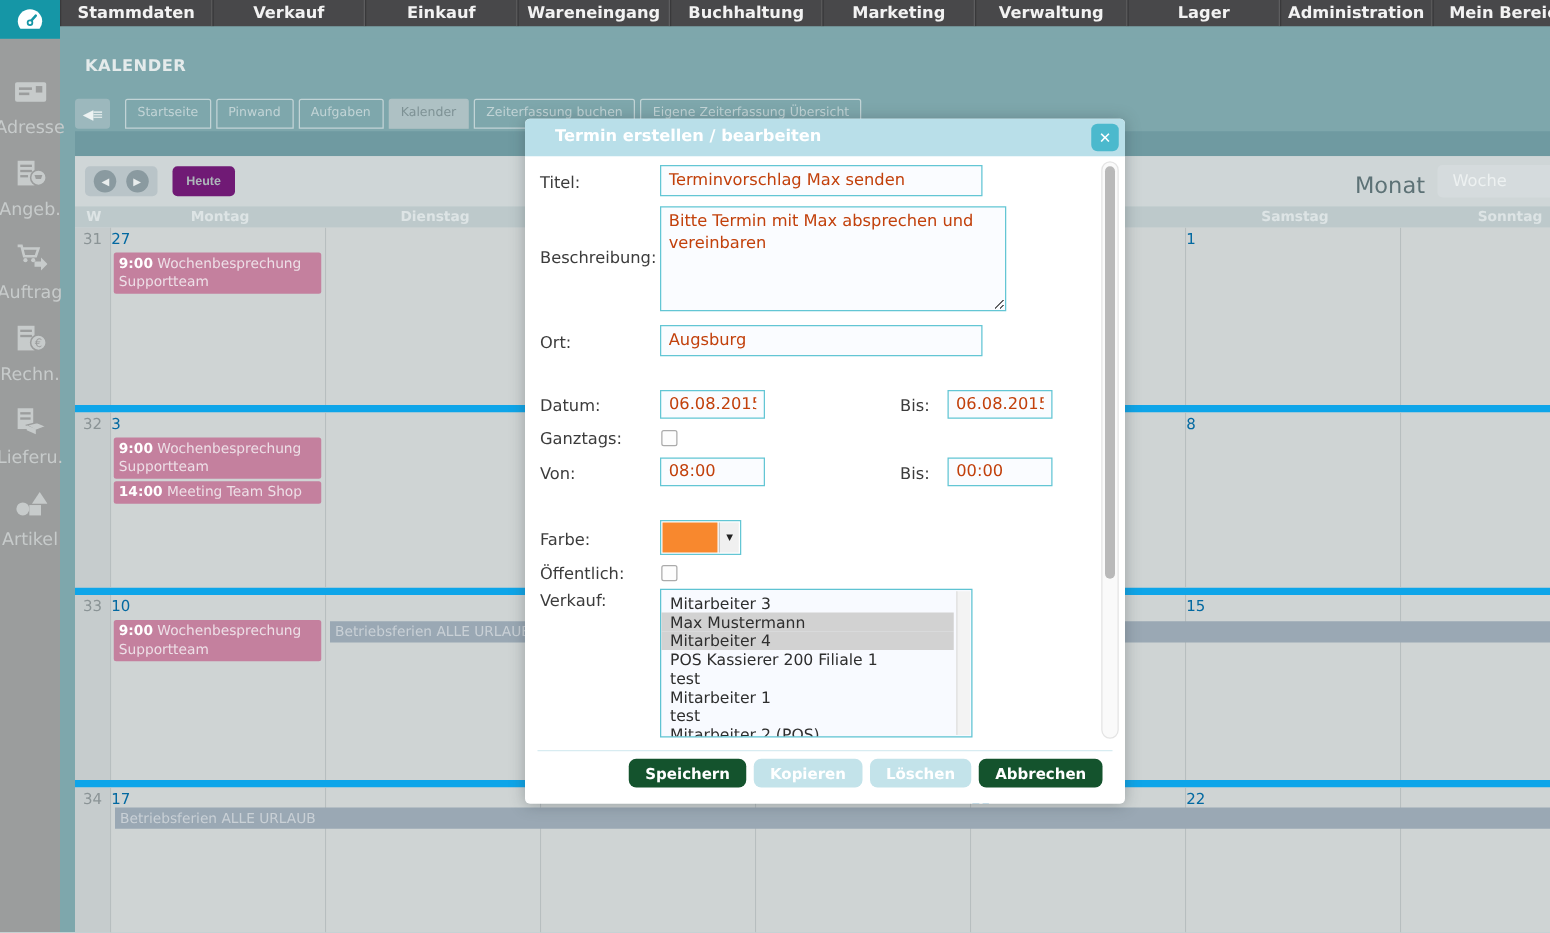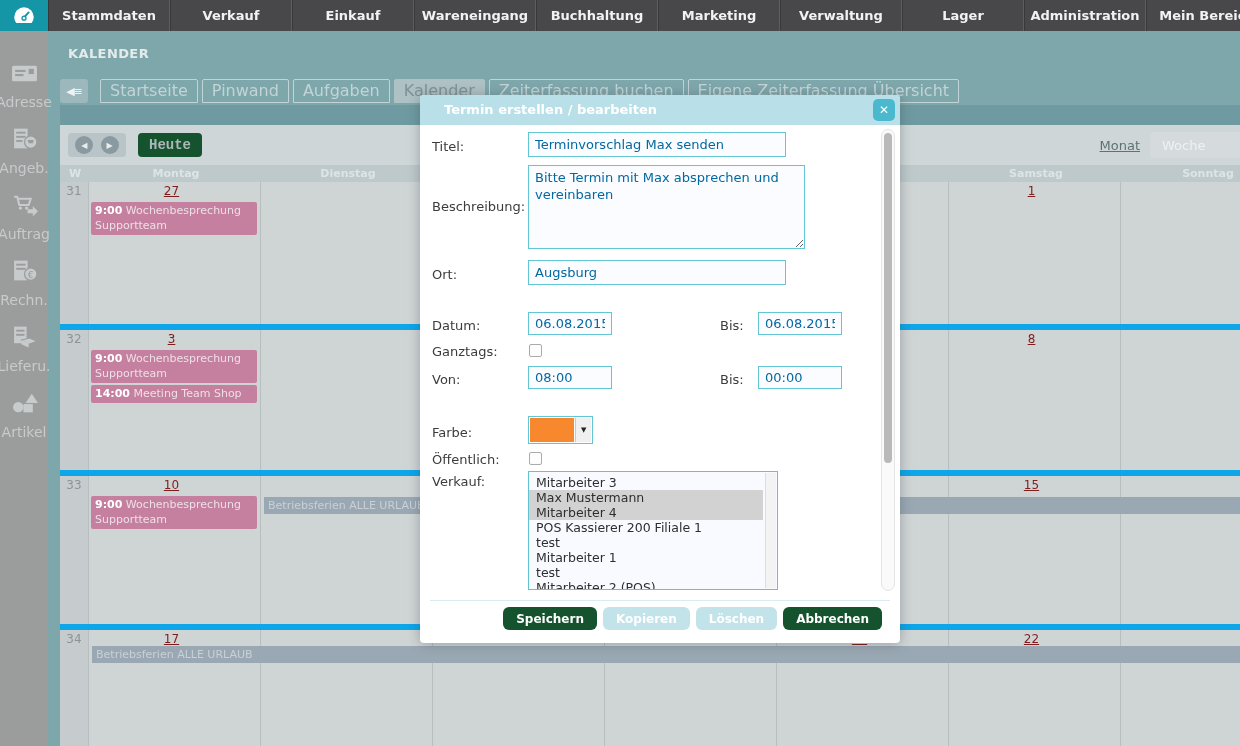--- a/index.html
+++ b/index.html
@@ -1,70 +1,70 @@
 <!DOCTYPE html>
 <html><head>
 <meta charset="utf-8">
 <style>
   * { margin:0; padding:0; box-sizing:border-box; }
   html,body { width:1240px; height:746px; overflow:hidden; }
   body { font-family:"DejaVu Sans","Liberation Sans",sans-serif; }
   .app { position:relative; width:1240px; height:746px; background:#7ea7ac; overflow:hidden; }
 
   
-  .topnav { position:absolute; left:0; top:0; width:1240px; height:31px; background:#48484a; display:flex; z-index:5; }
+  .topnav { position:absolute; left:0; top:0; width:1240px; height:21px; background:#48484a; display:flex; z-index:5; }
   .logo { width:48px; height:31px; background:#1596a6; display:flex; align-items:center; justify-content:center; flex:0 0 48px; cursor:pointer; }
   .navitems { flex:1; display:flex; overflow:hidden; }
   .nav-item { flex:0 0 122px; display:flex; align-items:center; justify-content:center; color:#f2f2f2; font-weight:bold; font-size:13px; border-right:1px solid #5d5d5f; border-left:1px solid #39393b; cursor:pointer; white-space:nowrap; }
 
   
   .sidebar { position:absolute; left:0; top:31px; width:48px; height:715px; background:#9b9d9d; display:flex; flex-direction:column; align-items:center; padding-top:30px; gap:17px; z-index:4; }
   .side-item { display:flex; flex-direction:column; align-items:center; width:100%; color:#c7cbcb; cursor:pointer; }
   .side-item svg { width:27px; height:24px; }
   .side-label { font-size:14px; margin-top:5px; color:#c7cbcb; }
 
   
   .content { position:absolute; left:48px; top:31px; right:0; bottom:0; background:#7ea7ac; }
   .page-title { position:absolute; left:20px; top:15px; color:#e4ebeb; font-weight:bold; font-size:13px; letter-spacing:.4px; }
   .tabbar { position:absolute; left:12px; top:47px; height:25px; display:flex; align-items:flex-end; }
   .collapse-btn { width:28px; height:24px; background:#9cb8bd; border-radius:3px; color:#edf3f3; display:flex; align-items:center; justify-content:center; font-size:11px; margin-right:12px; cursor:pointer; letter-spacing:-1px; }
   .tabs { display:flex; gap:4px; }
-  .tab { height:24px; line-height:22px; padding:0 9px; border:1px solid #c2d4d6; color:#c2d4d6; font-size:16px; border-radius:2px 2px 0 0; white-space:nowrap; cursor:pointer; }
+  .tab { height:24px; line-height:22px; padding:0 9px; border:1px solid #c2d4d6; color:#c2d4d6; font-size:10px; border-radius:2px 2px 0 0; white-space:nowrap; cursor:pointer; }
   .tab.active { background:#aec1c4; color:#7e9295; border-color:#aec1c4; }
   .strip { position:absolute; left:12px; right:0; top:74px; height:20px; background:#6f9aa1; }
 
   
   .calendar { position:absolute; left:12px; right:0; top:94px; bottom:0; background:#cfd4d4; }
   .cal-toolbar { position:relative; height:40px; background:#cfd6d7; }
   .btn-group { position:absolute; left:8px; top:8px; width:58px; height:24px; background:#b9c4c8; border-radius:4px; display:flex; align-items:center; justify-content:space-evenly; }
   .nav-circle { width:18px; height:18px; border-radius:50%; background:#8a9aa0; color:#e9eded; font-size:8px; display:flex; align-items:center; justify-content:center; cursor:pointer; }
-  .heute-btn { position:absolute; left:78px; top:8px; height:24px; padding:0 11px; background:#14532d; border:none; border-radius:4px; color:#adb7ba; font-weight:bold; font-size:14px; font-family:Liberation Mono, monospace; cursor:pointer; }
-  .monat-label { position:absolute; right:100px; top:13px; color:#5d7276; font-size:13px; cursor:pointer;text-decoration:underline; }
+  .heute-btn { position:absolute; left:78px; top:8px; height:24px; padding:0 11px; background:#701a75; border:none; border-radius:4px; color:#adb7ba; font-weight:bold; font-size:10px; font-family:Liberation Sans, sans-serif; cursor:pointer; }
+  .monat-label { position:absolute; right:100px; top:13px; color:#5d7276; font-size:18px; cursor:pointer; }
   .woche-btn { position:absolute; right:-12px; top:7px; width:102px; height:26px; background:#d5dbdd; border:none; border-radius:4px; color:#edf1f1; font-size:13px; text-align:left; padding-left:12px; font-family:inherit; cursor:pointer; }
   .cal-head { display:flex; height:17px; background:#bdc9cb; overflow:hidden; }
   .hd { color:#dde4e5; font-weight:bold; font-size:11px; text-align:center; line-height:17px; }
   .hd.w { flex:0 0 30px; }
   .hd.day { flex:0 0 172px; }
   .cal-body { overflow:hidden; }
   .cal-row { display:flex; position:relative; border-bottom:6px solid #0ea5e9; overflow:visible; }
   .wcell { flex:0 0 29px; border-right:1px solid #b7bebf; background:#c6cccd; color:#8b9496; font-size:12px; text-align:center; padding-top:2px; }
   .dcell { flex:0 0 172px; border-right:1px solid #b7bebf; background:#cfd4d4; position:relative; }
-  .dnum { text-align:center; padding:2px 6px 0 0; color:#7f1d1d; font-size:12px; min-height:16px;text-decoration:underline; }
+  .dnum { text-align:left; padding:2px 6px 0 0; color:#0369a1; font-size:12px; min-height:16px; }
   .evwrap { position:absolute; left:2px; right:3px; top:20px; }
   .event { background:#c4809e; border-radius:2px; color:#eddfe7; font-size:11px; line-height:15px; padding:1px 4px 2px; margin-bottom:2px; cursor:pointer; }
   .event .ev-time { color:#fff; font-weight:bold; }
   .banner { position:absolute; height:17px; background:#9aa8b4; color:#c9d0d6; font-size:11px; line-height:17px; padding-left:4px; right:0; overflow:hidden; white-space:nowrap; cursor:pointer; }
 
   
   .modal { position:absolute; left:420px; top:95px; width:480px; height:548px; background:#fff; border-radius:4px; box-shadow:0 1px 12px rgba(50,60,65,.35); z-index:10; }
   .modal-header { height:30px; background:#b9dfe9; border-radius:4px 4px 0 0; position:relative; }
   .modal-title { line-height:30px; padding-left:24px; color:#fff; font-weight:bold; font-size:13px; }
   .modal-close { position:absolute; right:5px; top:4px; width:22px; height:22px; background:#4bb9cd; border-radius:5px; color:#fff; font-weight:bold; font-size:12px; display:flex; align-items:center; justify-content:center; cursor:pointer; }
   .fld-label { position:absolute; left:12px; color:#3c3c3c; font-size:13px; }
-  .inp { position:absolute; border:1px solid #63c6d4; background:#fafcff; font-size:13px; color:#0369a1; padding:2px 6px; font-family:inherit; }
+  .inp { position:absolute; border:1px solid #63c6d4; background:#fafcff; font-size:13px; color:#c2410c; padding:2px 6px; font-family:inherit; }
   textarea.inp { resize:both; padding:3px 6px; line-height:17px; }
   .cb { position:absolute; width:13px; height:13px; border:1px solid #ababab; border-radius:2px; background:#fdfdfd; cursor:pointer; }
   .color-select { position:absolute; left:108px; top:321px; width:65px; height:28px; border:1px solid #63c6d4; background:#fff; display:flex; cursor:pointer; }
   .color-swatch { margin:1px; width:45px; height:24px; }
   .color-dd { width:16px; margin:1px 1px 1px 0; background:#f0f0f0; border-left:1px solid #c9c9c9; display:flex; align-items:center; justify-content:center; font-size:7px; color:#222; }
   .listbox { position:absolute; left:108px; top:376px; width:250px; height:119px; border:1px solid #5fc3d2; background:#f8faff; overflow:hidden; padding:3px 14px 0 0; }
   .opt { font-size:12.5px; line-height:15px; padding-left:7px; color:#2e2e2e; white-space:nowrap; cursor:pointer; }
   .opt.sel { background:#d2d2d2; }
   .opt-scroll { position:absolute; top:1px; bottom:1px; right:1px; width:11px; background:#f3f3f3; border-left:1px solid #dedede; cursor:pointer; }
   .mscroll { position:absolute; right:5px; top:34px; width:14px; height:462px; background:#fafafa; border:1px solid #e4e4e4; border-radius:8px; cursor:pointer; }

